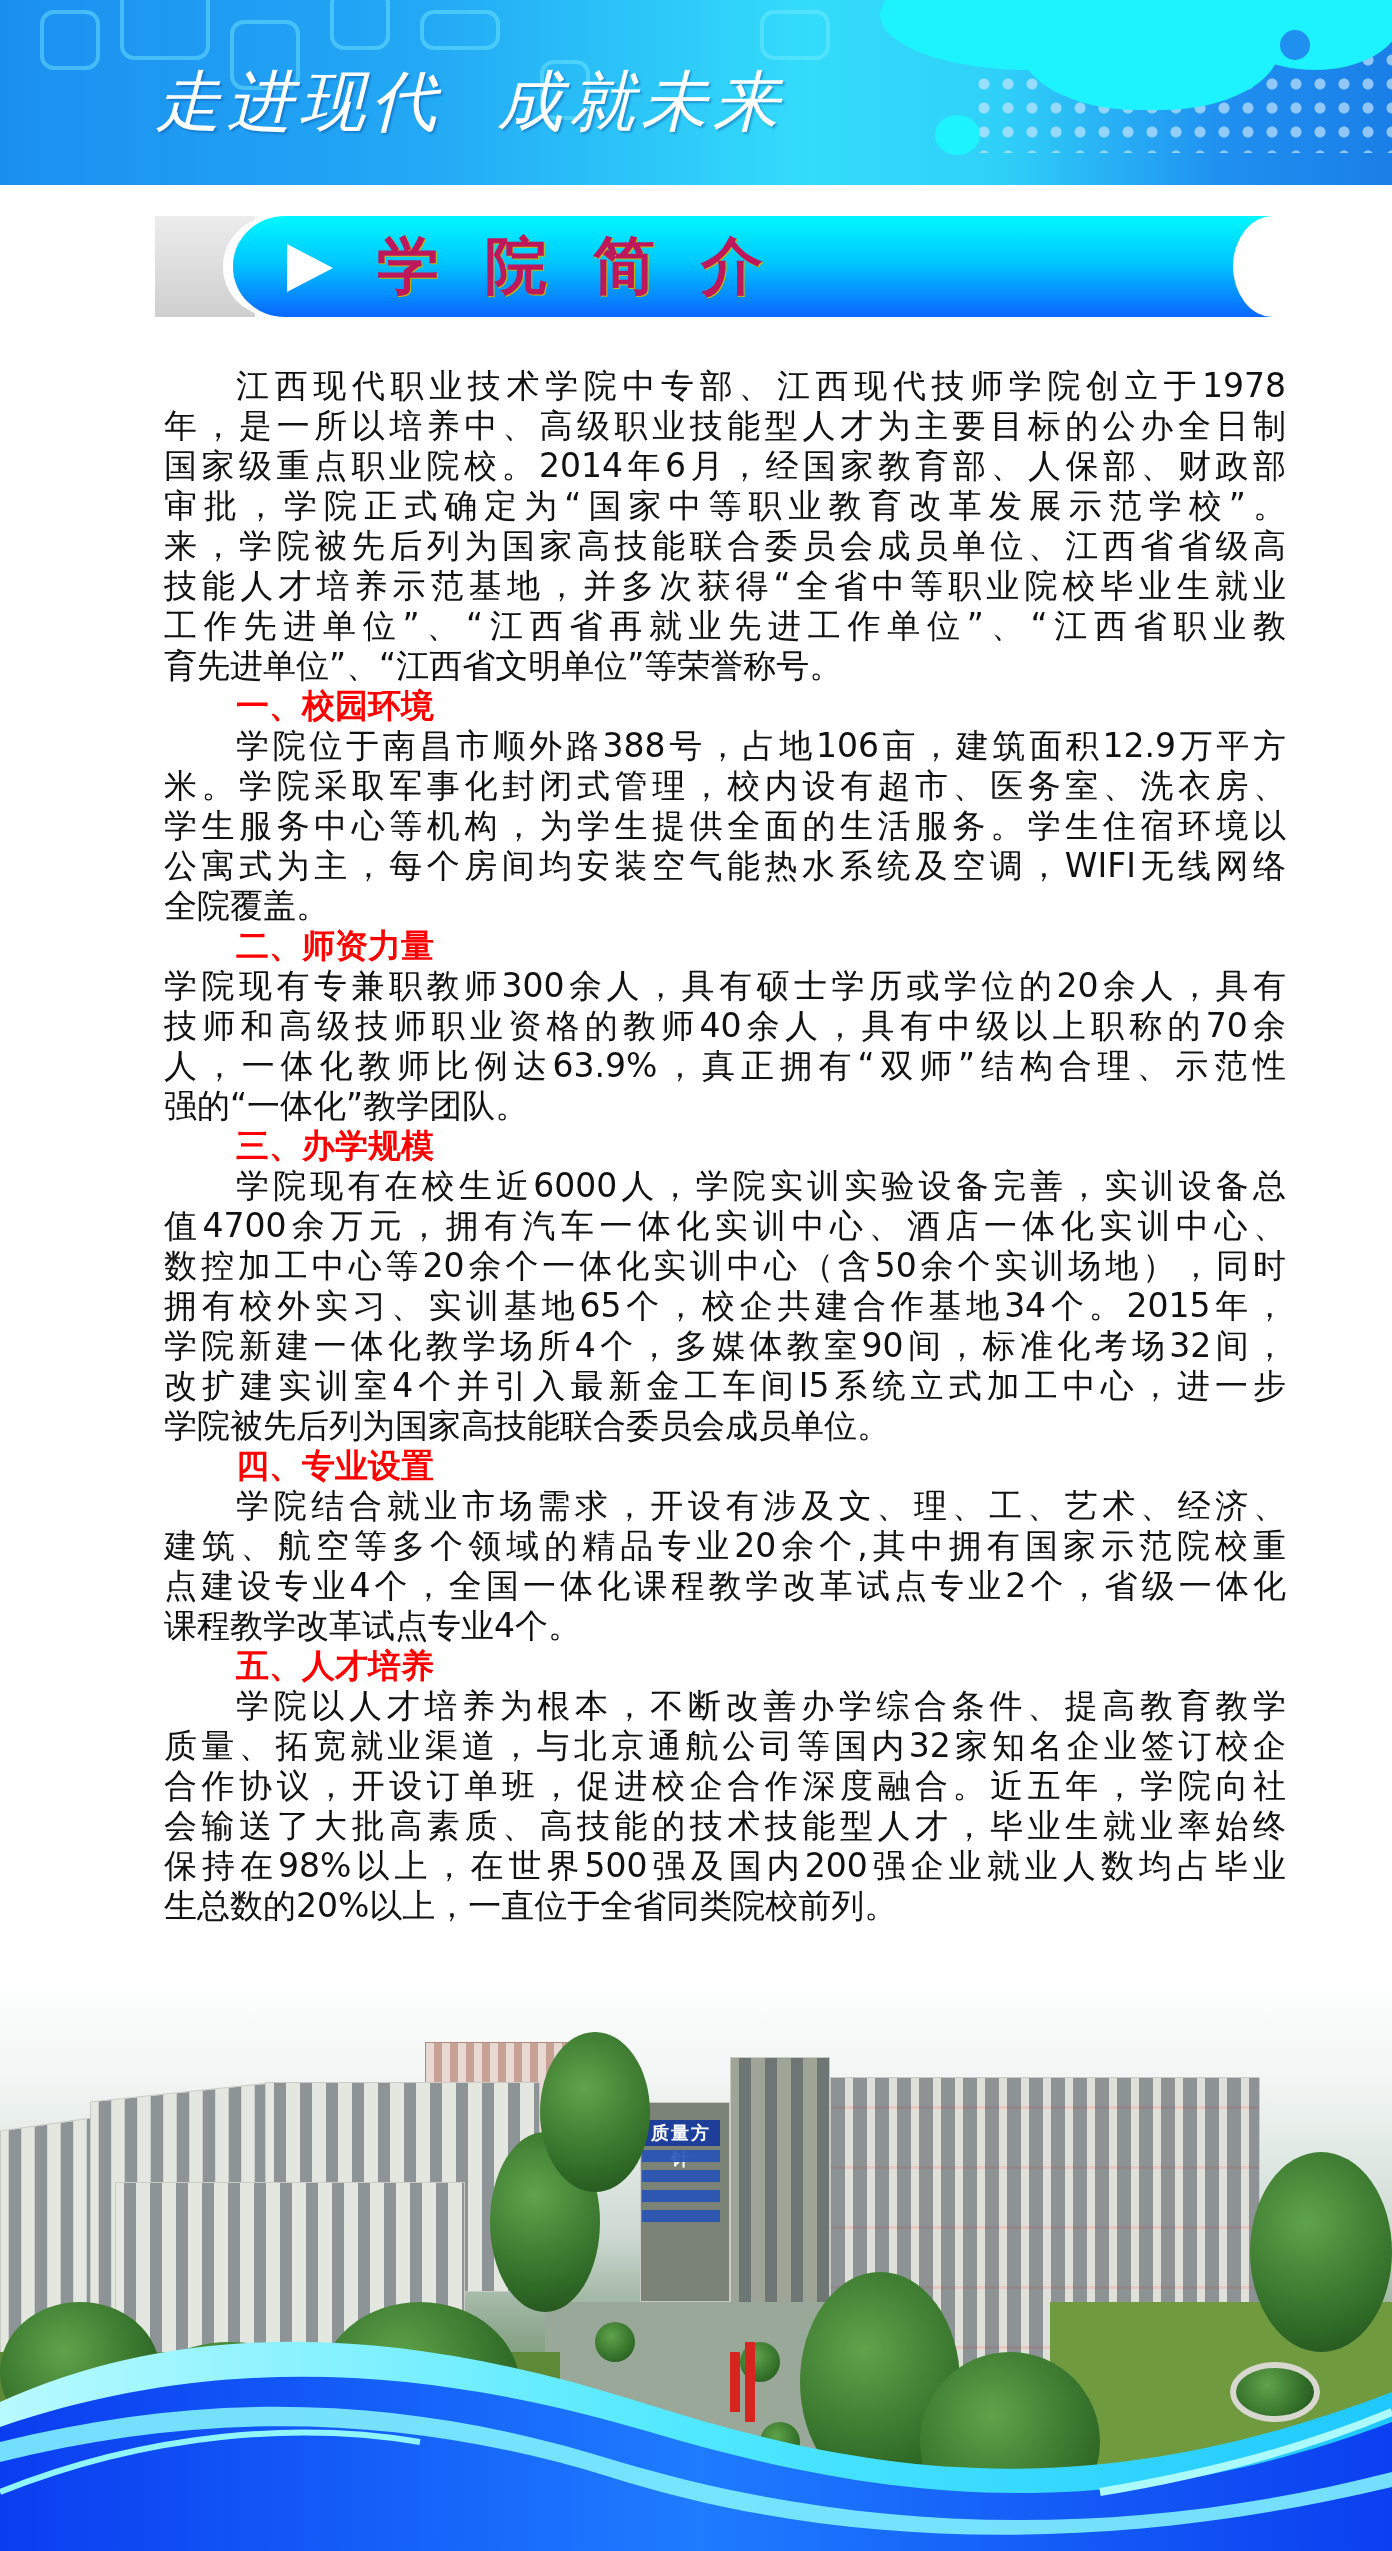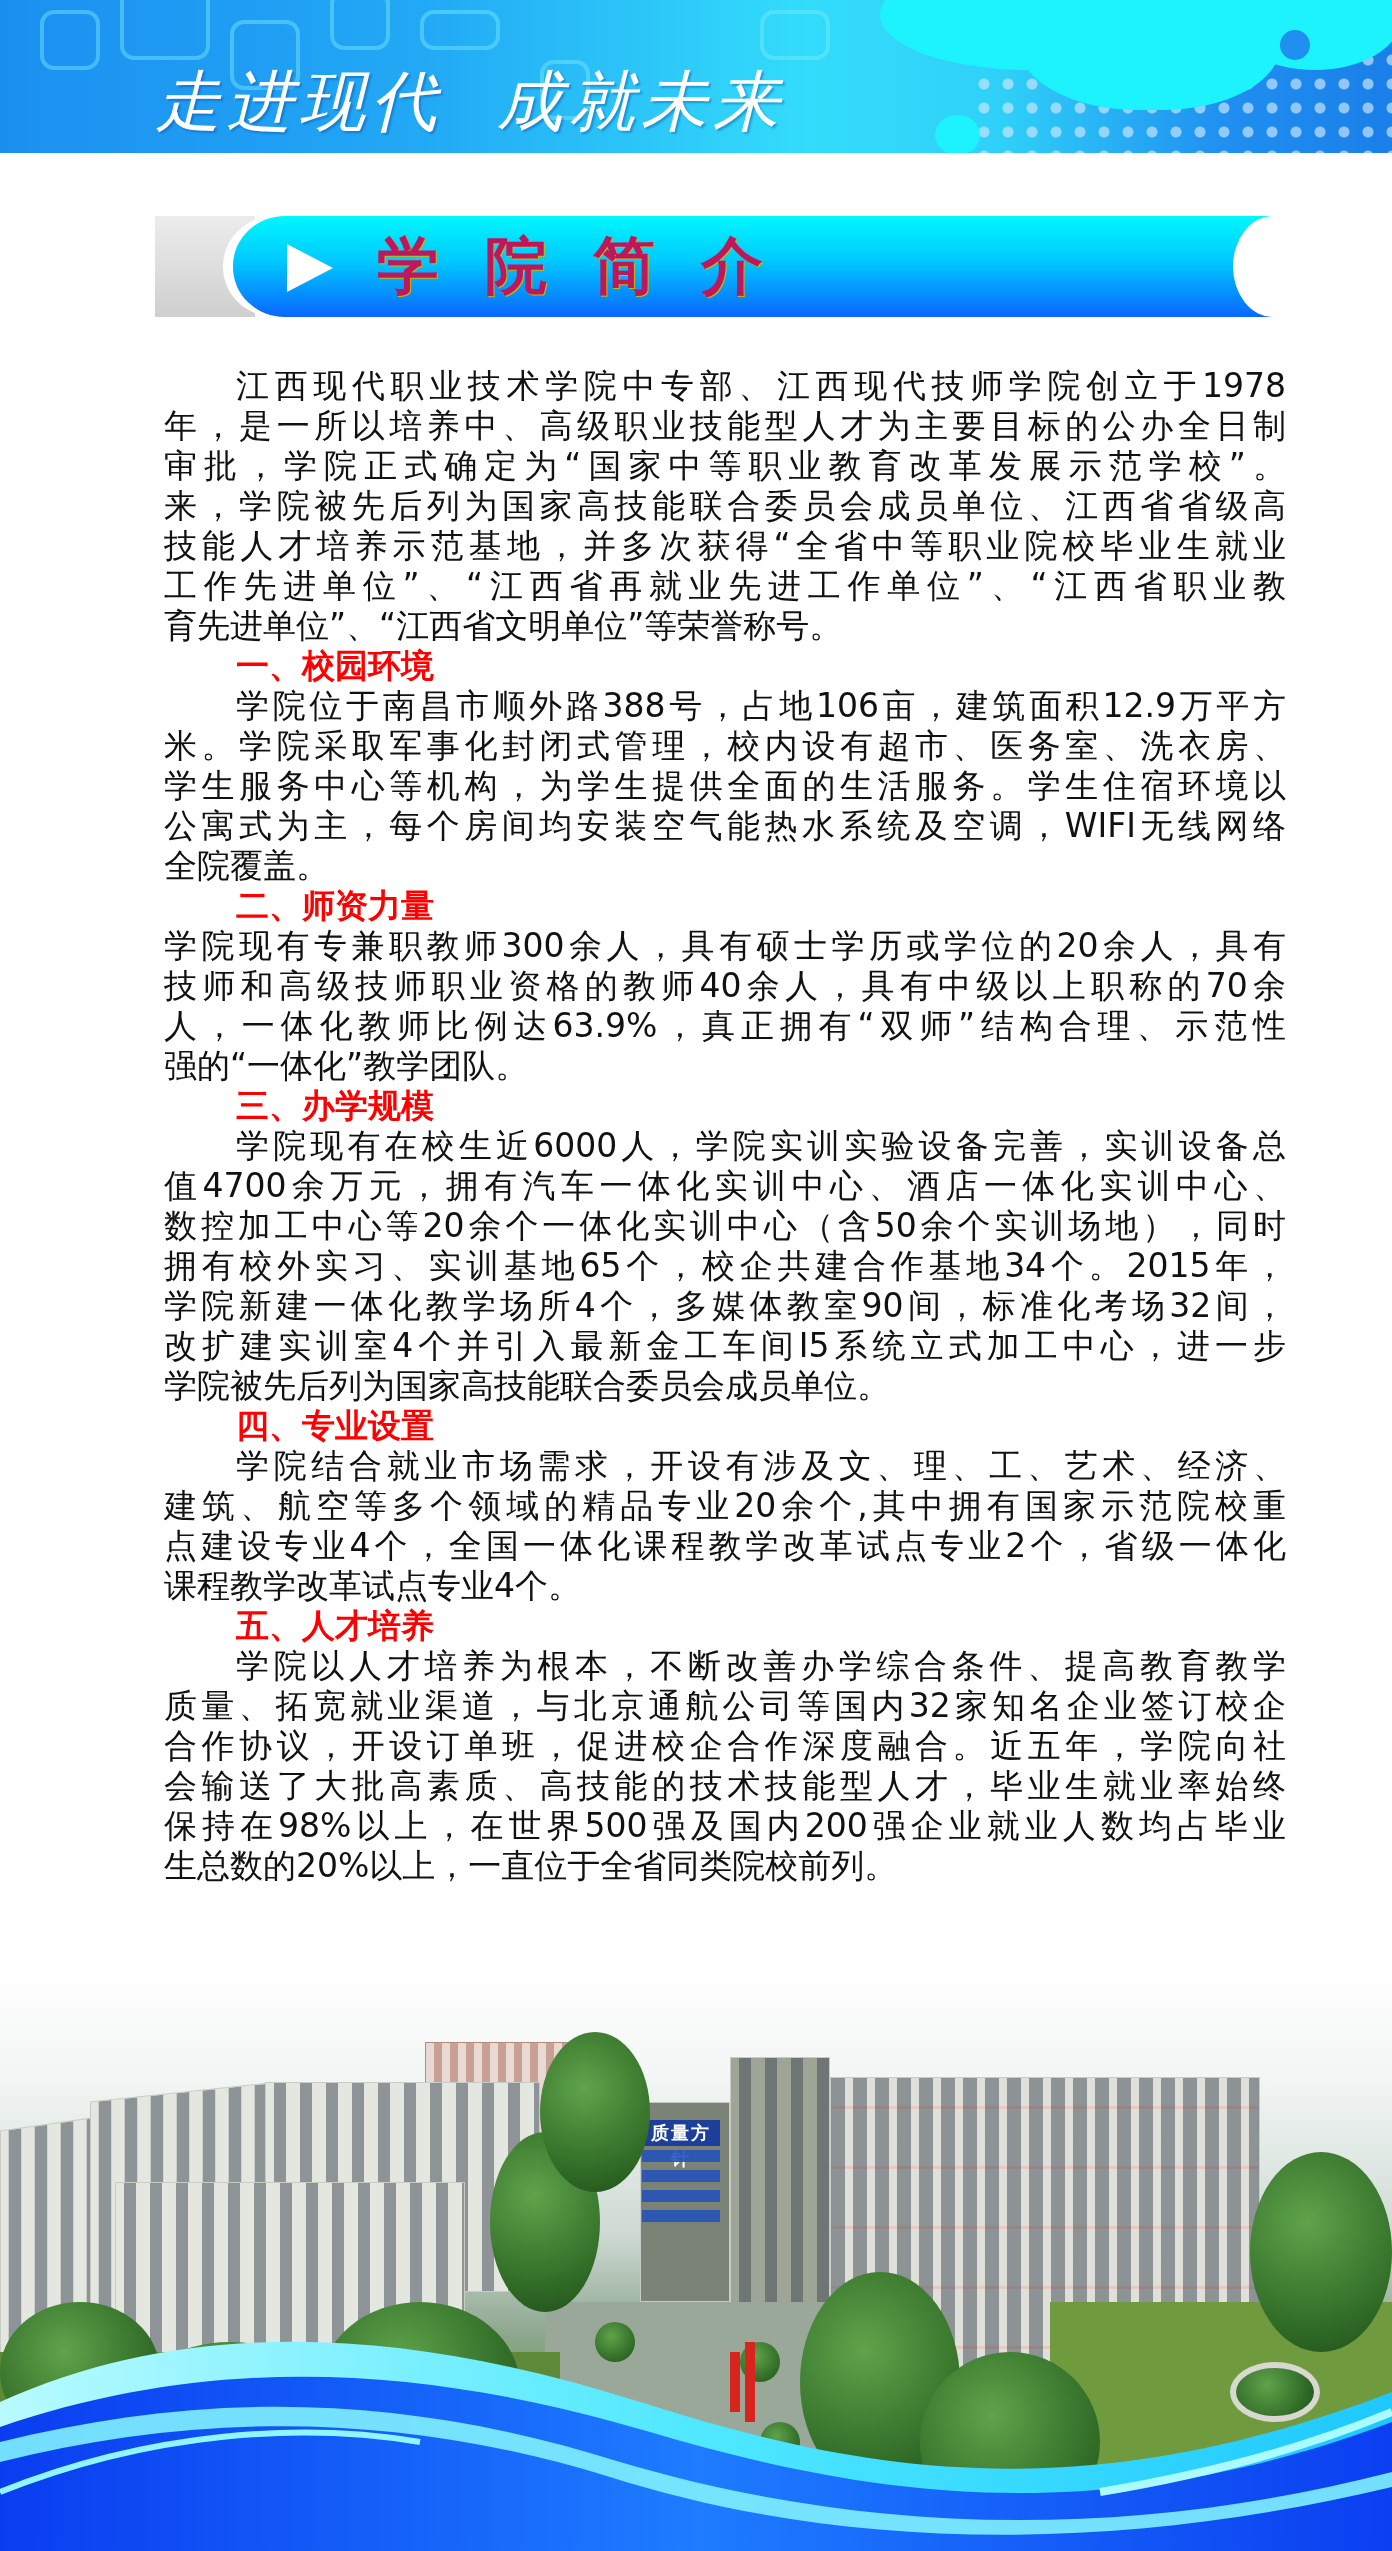--- a/index.html
+++ b/index.html
@@ -1,21 +1,21 @@
 <!DOCTYPE html>
 <html><head>
 <meta charset="utf-8">
 <style>
   * { margin:0; padding:0; box-sizing:border-box; }
   html, body { width:1392px; height:2551px; background:#ffffff; overflow:hidden; }
   body { position:relative; font-family:"DejaVu Sans","Liberation Sans",sans-serif; color:#111; }
 
   
   .header {
-    position:absolute; left:0; top:0; width:1392px; height:153px; overflow:hidden;
+    position:absolute; left:0; top:0; width:1392px; height:185px; overflow:hidden;
     background: linear-gradient(90deg, #1b8ff0 0%, #22a8f5 30%, #33dcfb 58%, #2fd0f8 72%, #1f8ff0 88%, #1a7fe8 100%);
   }
   .header .sq { position:absolute; border:4px solid rgba(120,235,255,0.45); border-radius:14px; }
   .header .splash { position:absolute; background:#1df3ff; border-radius:50%; }
   .header .dots {
     position:absolute; right:0; top:0; width:420px; height:153px;
     background-image: radial-gradient(circle, rgba(200,230,255,0.85) 5px, transparent 6px);
     background-size:24px 24px; opacity:0.8;
   }
   .header .slogan {
@@ -126,20 +126,21 @@
   <div class="bar"></div>
   <div class="endcut"></div>
   <div class="arrow"></div>
   <div class="title">学院简介</div>
 </div>
 
 <div class="content">
   <div>
     <div class="line indent">江西现代职业技术学院中专部、江西现代技师学院创立于1978</div>
     <div class="line">年，是一所以培养中、高级职业技能型人才为主要目标的公办全日制</div>
+    <div class="line">国家级重点职业院校。2014年6月，经国家教育部、人保部、财政部</div>
     <div class="line">审批，学院正式确定为“国家中等职业教育改革发展示范学校”。</div>
     <div class="line">来，学院被先后列为国家高技能联合委员会成员单位、江西省省级高</div>
     <div class="line">技能人才培养示范基地，并多次获得“全省中等职业院校毕业生就业</div>
     <div class="line">工作先进单位”、“江西省再就业先进工作单位”、“江西省职业教</div>
     <div class="line last">育先进单位”、“江西省文明单位”等荣誉称号。</div>
   </div>
 
   <div class="heading">一、校园环境</div>
   <div>
     <div class="line indent">学院位于南昌市顺外路388号，占地106亩，建筑面积12.9万平方</div>

